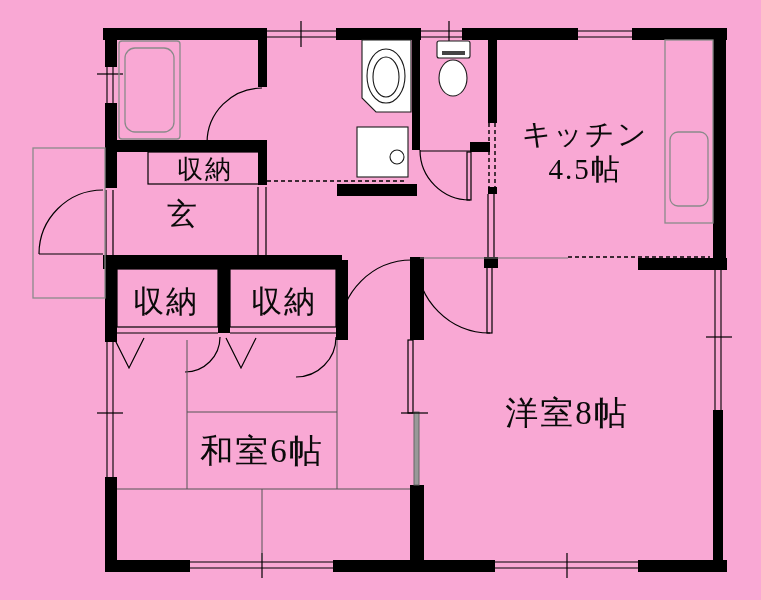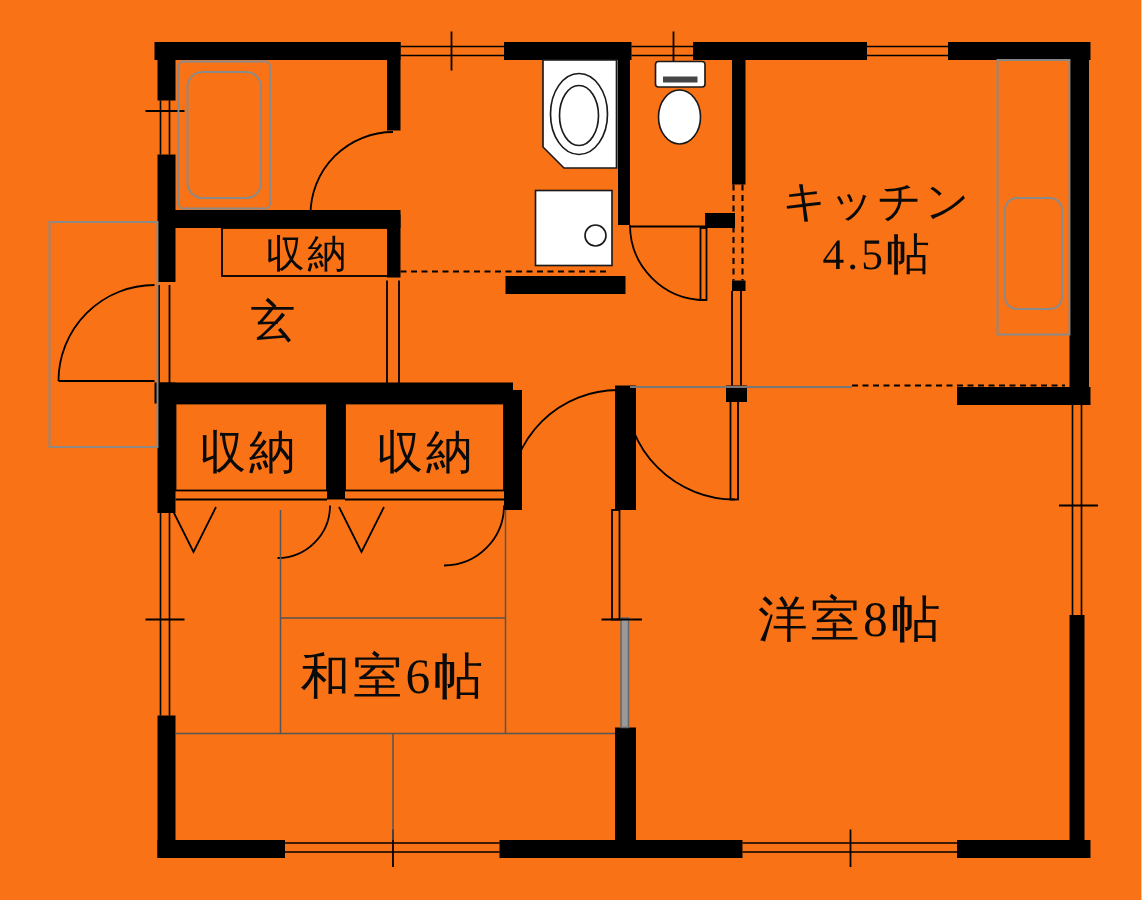--- a/index.html
+++ b/index.html
@@ -5,21 +5,21 @@
   html, body {
     margin: 0;
     padding: 0;
     background: #ffffff;
     font-family: "Liberation Serif", "DejaVu Serif", serif;
   }
   .stage {
     position: relative;
     width: 761px;
     height: 600px;
-    background: #f97316;
+    background: #f9a8d4;
     overflow: hidden;
   }
   svg { display: block; }
   .wall { fill: #000000; stroke: none; }
   .thin { stroke: #000000; stroke-width: 1.2; fill: none; }
   .thin-lt { stroke: #777777; stroke-width: 1.2; fill: none; }
   .fixture { stroke: #1a1a1a; stroke-width: 1.1; fill: #ffffff; }
   .fixture-gray { stroke: #8a8a8a; stroke-width: 1.3; fill: none; }
   .tatami { stroke: #555555; stroke-width: 1; fill: none; }
   .arc { stroke: #000000; stroke-width: 1.2; fill: none; }

